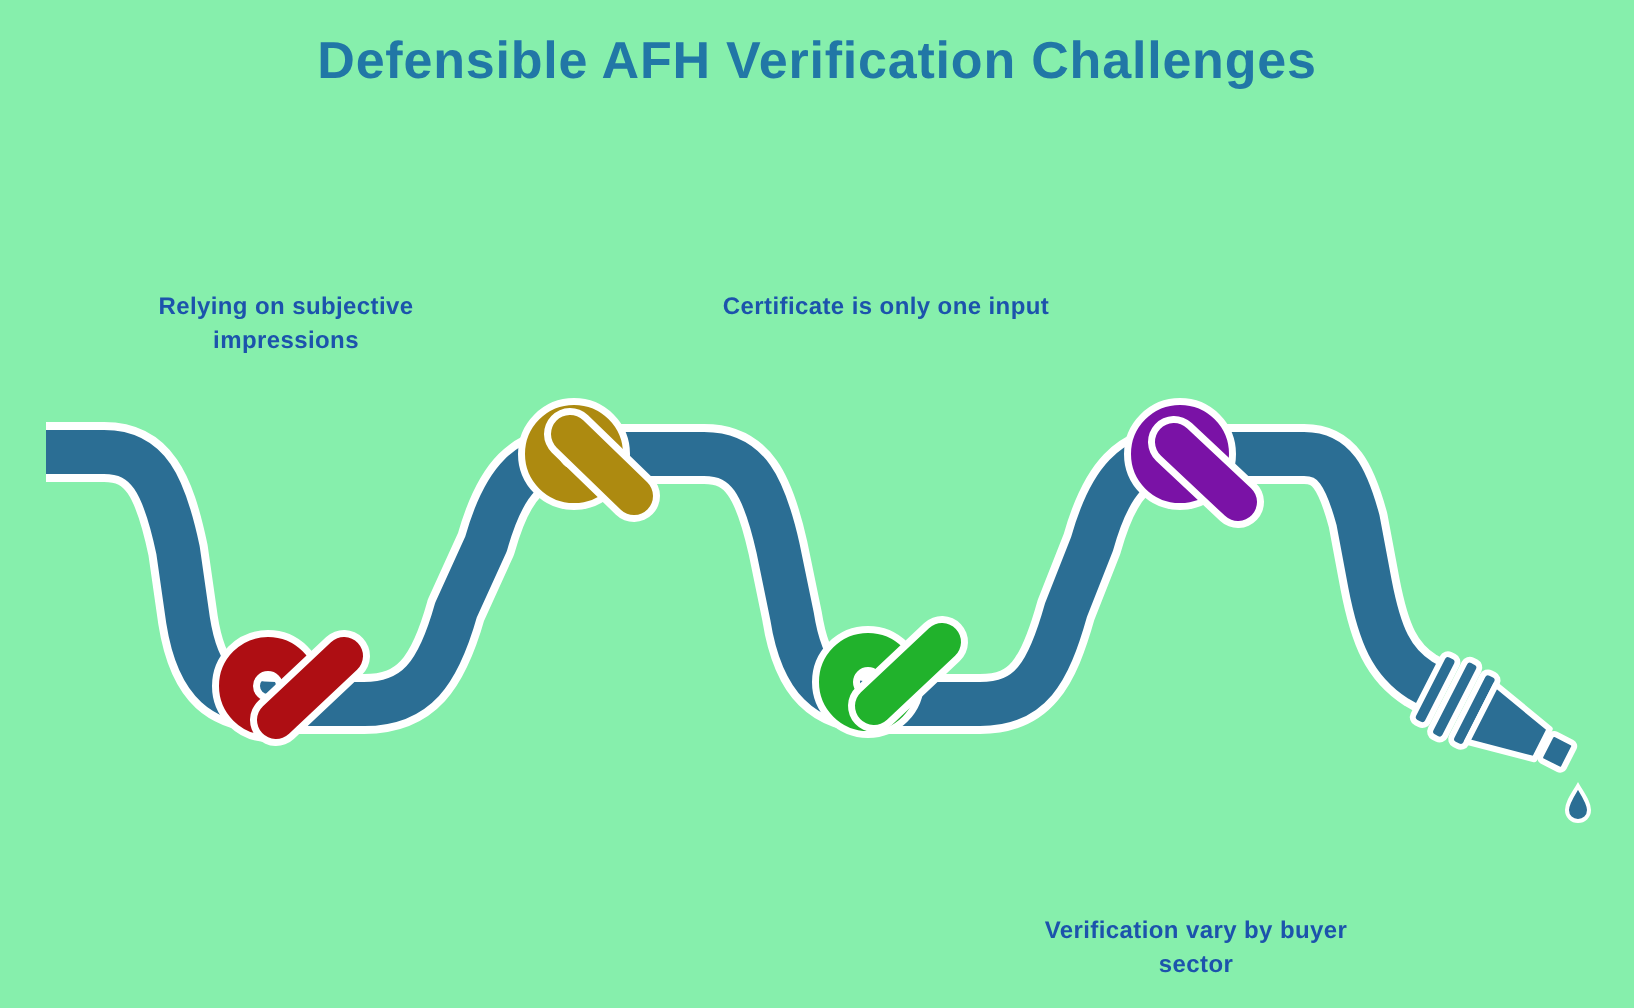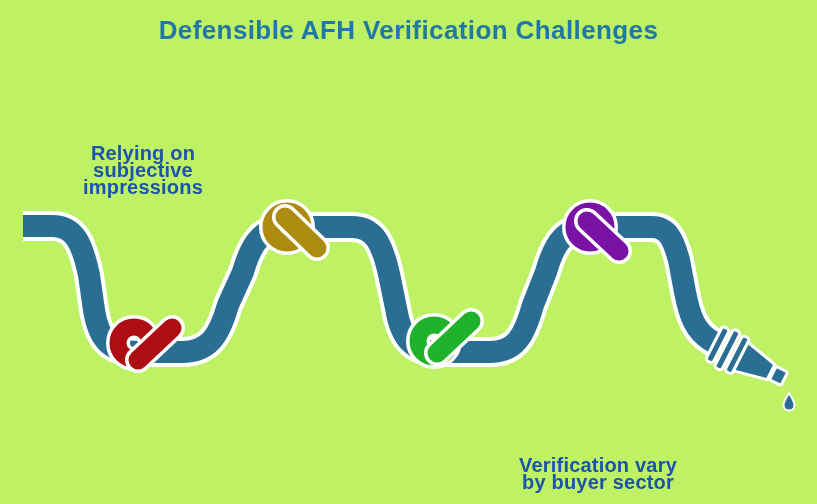--- a/index.html
+++ b/index.html
@@ -8,37 +8,37 @@
     background: #ffffff;
     width: 817px;
     height: 504px;
     overflow: hidden;
     font-family: "Liberation Sans", sans-serif;
   }
   .stage {
     position: relative;
     width: 817px;
     height: 504px;
-    background: #bef264;
+    background: #86efac;
   }
   .title {
     position: absolute;
     top: 15px;
     left: 0;
     width: 817px;
     text-align: center;
     font-size: 26px;
     font-weight: 700;
     letter-spacing: 0.4px;
     color: #2177a6;
   }
   .label {
     position: absolute;
     text-align: center;
-    font-size: 20px;
+    font-size: 12px;
     font-weight: 700;
     letter-spacing: 0.2px;
     line-height: 17px;
     color: #1c53ac;
   }
   .label-1 { left: 57px;  top: 145px; width: 172px; }
   .label-2 { left: 357px; top: 145px; width: 172px; }
   .label-3 { left: 225px; top: 457px; width: 150px; }
   .label-4 { left: 518px; top: 457px; width: 160px; }
   svg.hose-art {
@@ -48,20 +48,21 @@
   }
 </style>
 </head>
 <body>
 
 <div class="stage">
 
   <div class="title">Defensible AFH Verification Challenges</div>
 
   <div class="label label-1">Relying on subjective impressions</div>
+  <div class="label label-2">Certificate is only one input</div>
   <div class="label label-4">Verification vary by buyer sector</div>
 
   <svg class="hose-art" width="817" height="504" viewBox="0 0 817 504" xmlns="http://www.w3.org/2000/svg">
 
     <path d="M 23 226 L 52 226
              C 74 226 82 242 89 275 L 94 310
              C 99 342 112 352 138 352 L 182 352
              C 208 352 219 337 228 305 L 243 272
              C 252 240 264 227 289 227 L 352 227
              C 374 227 382 243 389 274 L 396 308

